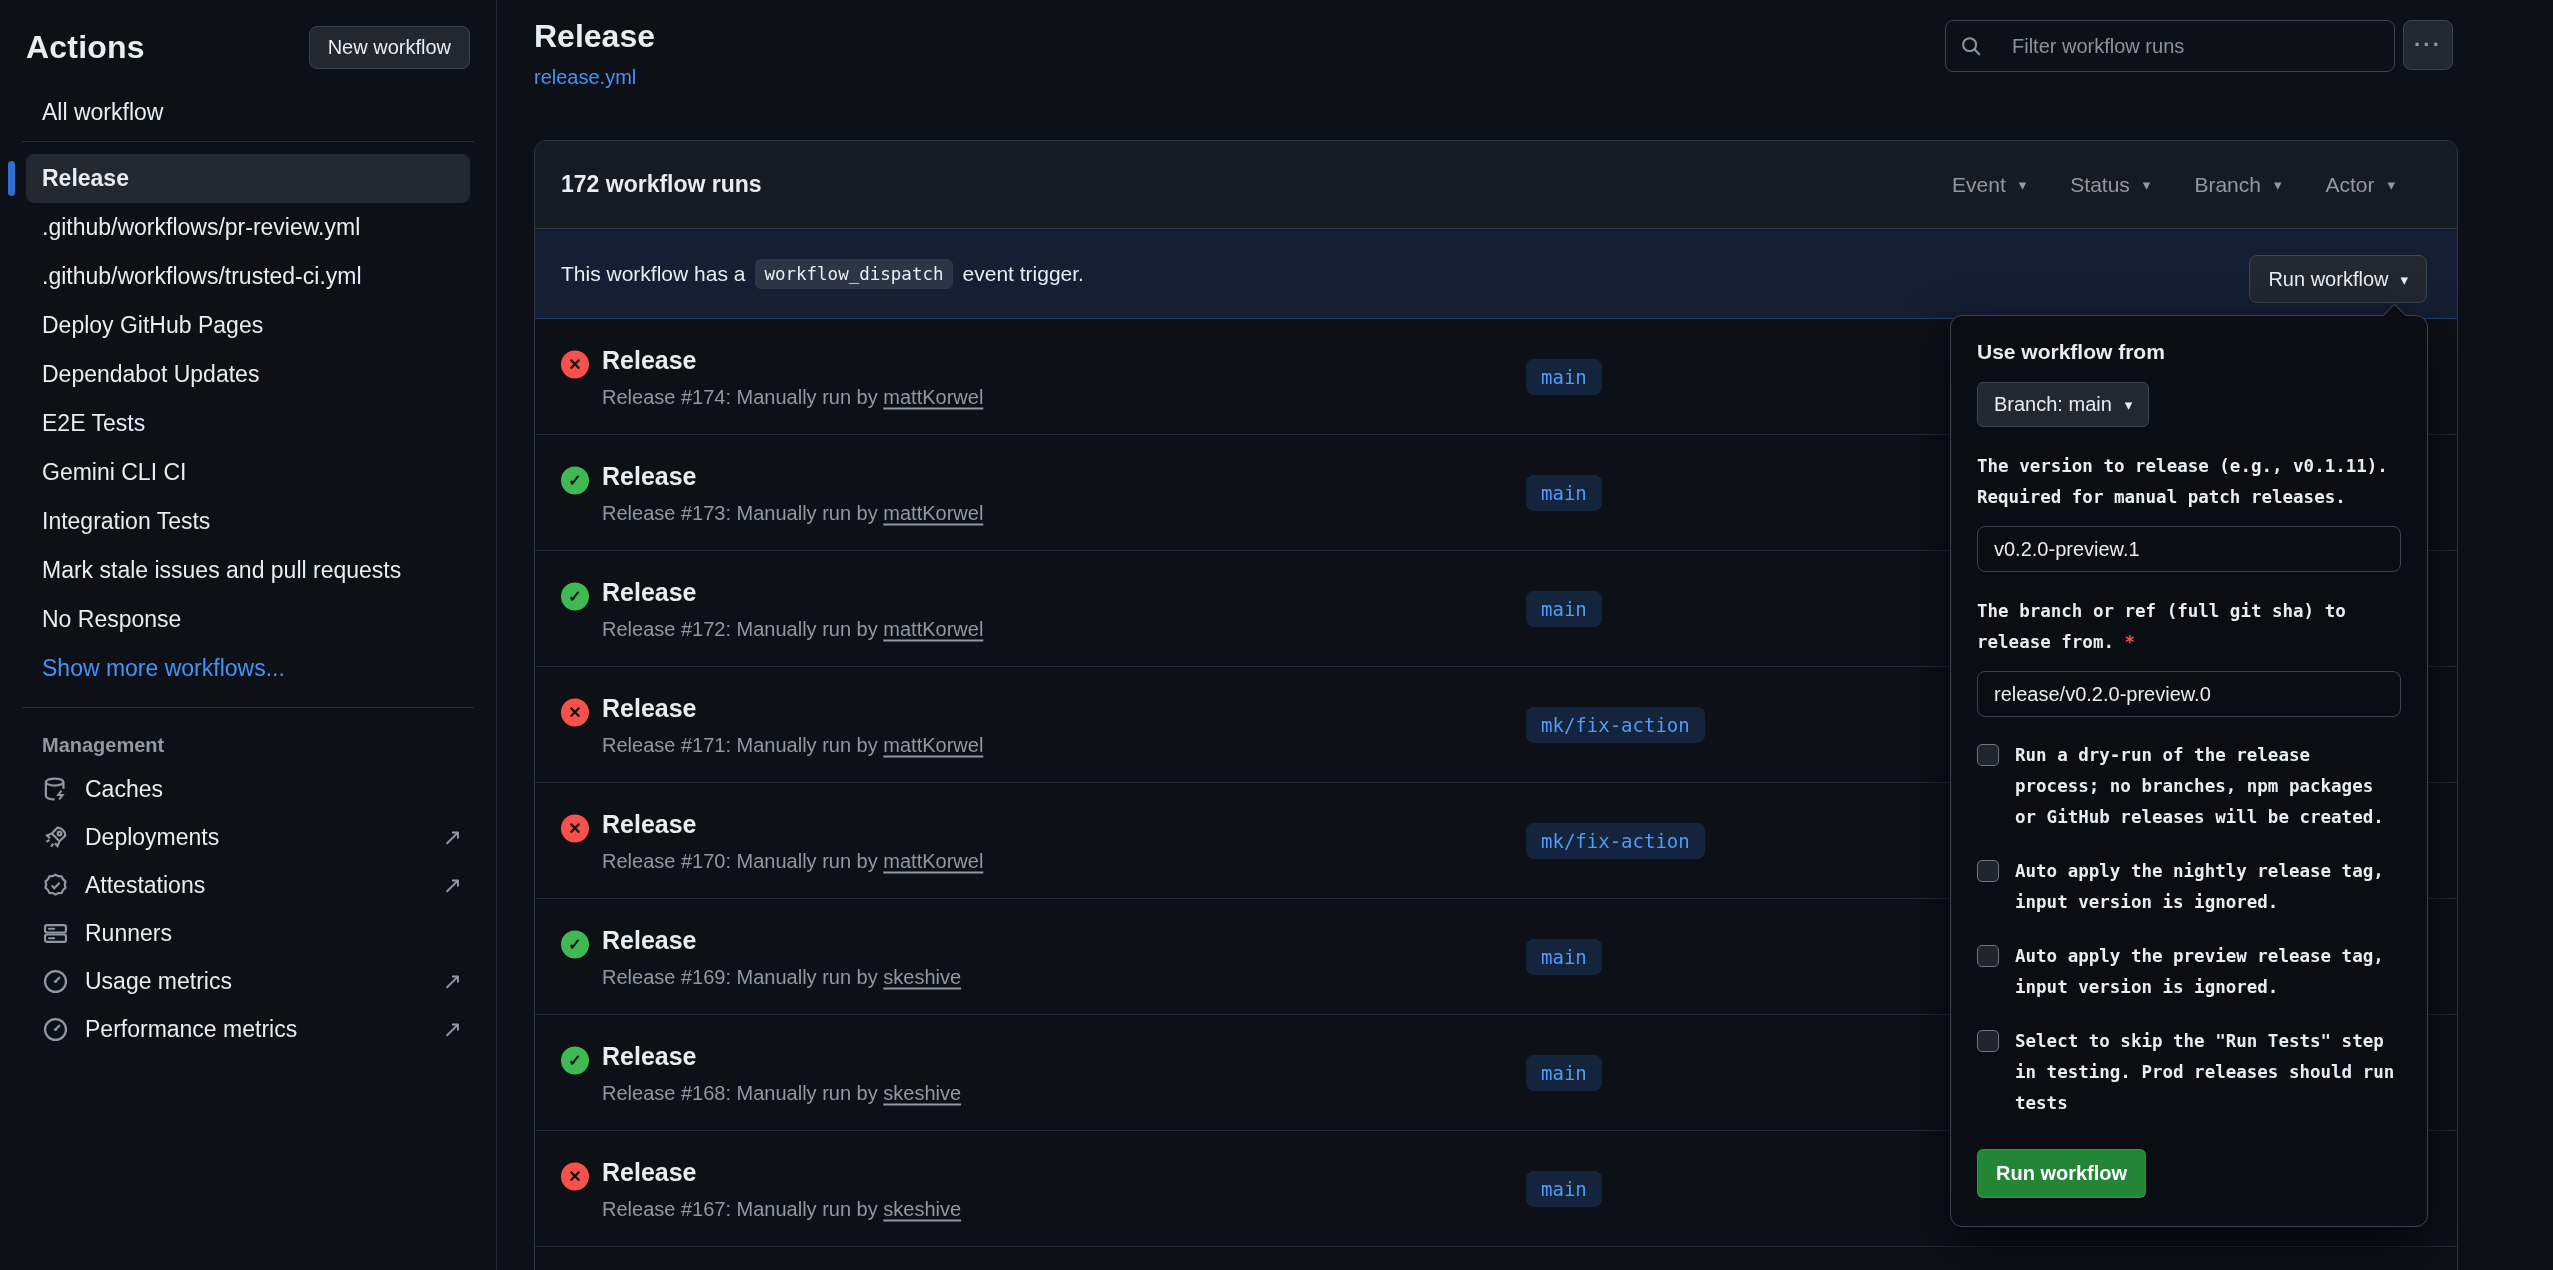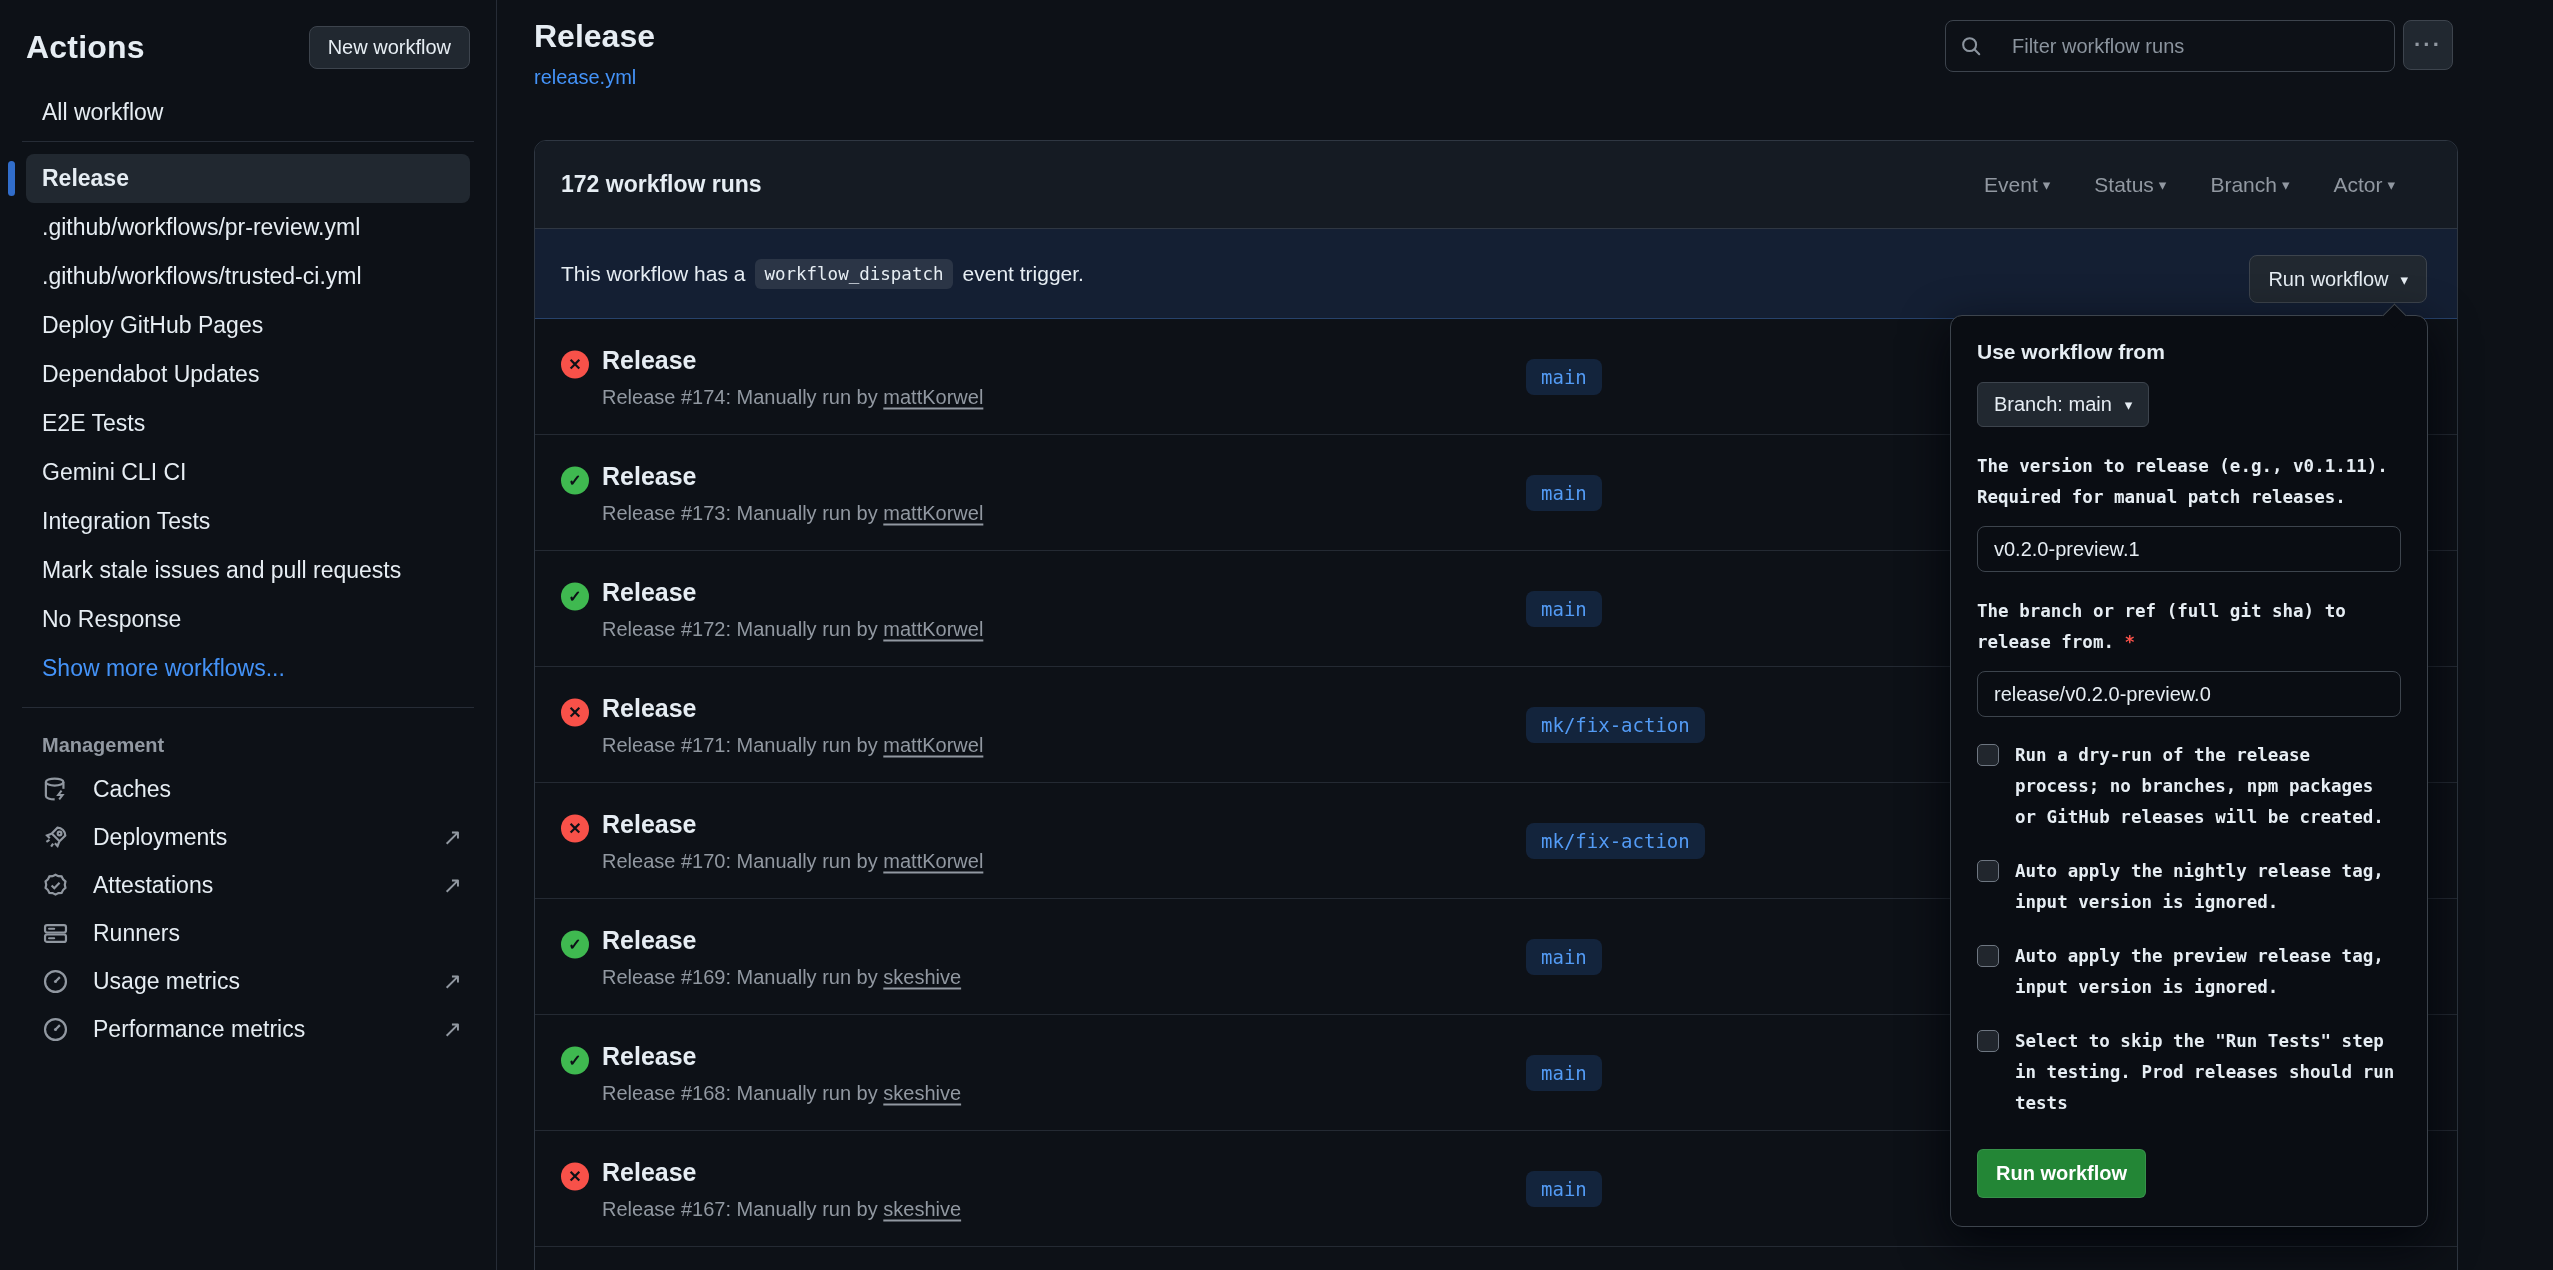--- a/index.html
+++ b/index.html
@@ -29,21 +29,21 @@
     padding-left:16px; font-size:23px; border-radius:8px; color:#e6edf3; cursor:pointer;
     white-space:nowrap;
   }
   .wf-item.active { background:#212830; font-weight:700; }
   .wf-item.active::before {
     content:""; position:absolute; left:-18px; top:7px; width:7px; height:35px;
     background:#316dca; border-radius:4px;
   }
   .wf-item.link-blue { color:#4493f8; }
   .mgmt-label { color:#9198a1; font-weight:700; font-size:20px; margin:26px 0 8px 0; padding-left:16px; }
-  .mgmt-item { height:48px; display:flex; align-items:center; gap:24px; padding:0 8px 0 16px; font-size:23px; cursor:pointer; }
+  .mgmt-item { height:48px; display:flex; align-items:center; gap:16px; padding:0 8px 0 16px; font-size:23px; cursor:pointer; }
   .sb-icon { width:27px; height:27px; color:#9198a1; flex:none; display:flex; }
   .sb-icon svg { width:27px; height:27px; }
   .ext-arrow { margin-left:auto; color:#9198a1; font-size:23px; }
 
   
   .main { position:absolute; left:498px; top:0; right:0; bottom:0; }
   .page-title { position:absolute; left:36px; top:18px; font-size:32px; font-weight:600; margin:0; }
   .file-link { position:absolute; left:36px; top:66px; font-size:20px; color:#4493f8; cursor:pointer; }
   .filter-wrap {
     position:absolute; top:20px; right:158px; width:450px; height:52px;
@@ -67,21 +67,21 @@
   .runs-panel {
     position:absolute; left:36px; right:95px; top:140px; bottom:-12px;
     border:1px solid #2f3742; border-radius:12px 12px 0 0; background:#0d1117; overflow:hidden;
   }
   .runs-header {
     height:88px; background:#151b23; border-bottom:1px solid #2f3742;
     display:flex; align-items:center; padding:0 62px 0 26px;
   }
   .runs-count { font-size:23px; font-weight:700; }
   .run-filters { margin-left:auto; display:flex; gap:44px; }
-  .filter-pill { color:#9198a1; font-size:21px; display:flex; align-items:center; gap:5px; cursor:pointer; }
+  .filter-pill { color:#9198a1; font-size:21px; display:flex; align-items:center; gap:13px; cursor:pointer; }
   .caret { font-size:15px; line-height:1; }
 
   .dispatch-banner {
     height:90px; background:#141f33; border-bottom:1px solid #27426b;
     display:flex; align-items:center; padding:0 30px 0 26px; position:relative;
     font-size:21px;
   }
   .code-chip {
     font-family:"DejaVu Sans Mono","Liberation Mono",monospace;
     font-size:17.5px; background:rgba(110,118,129,0.25); border-radius:6px;

